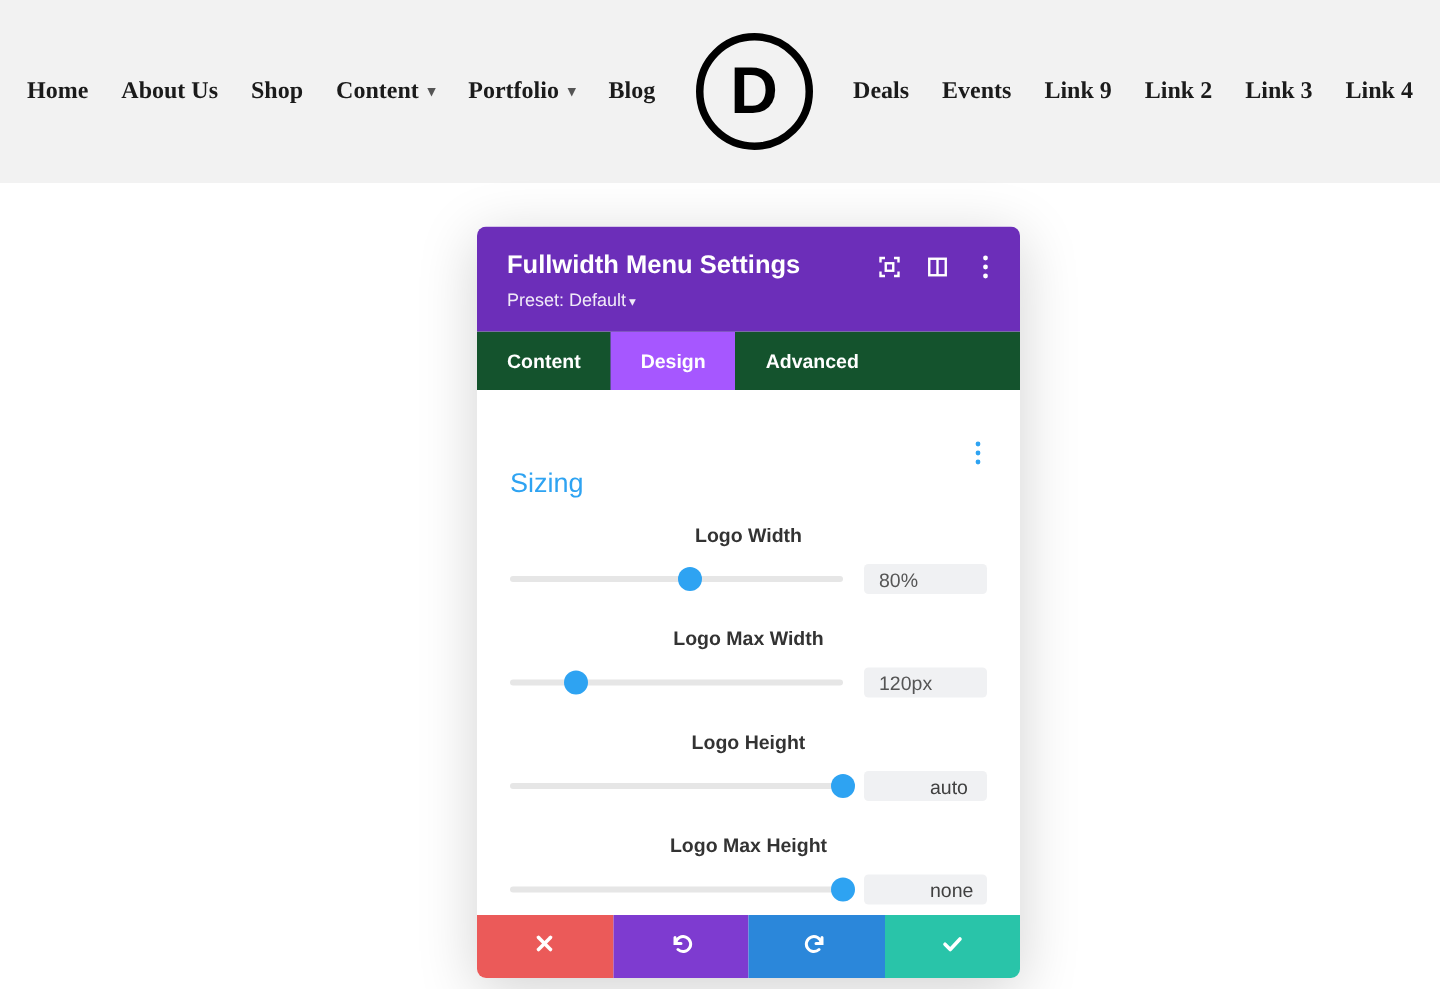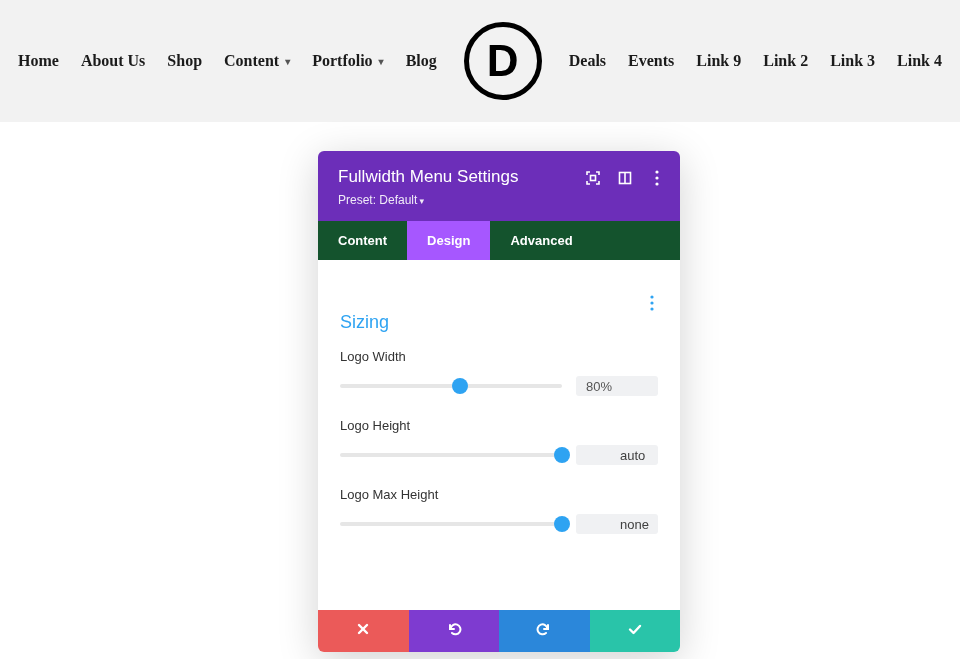--- a/index.html
+++ b/index.html
@@ -9,39 +9,39 @@
   .topbar { background: #f2f2f2; height: 122px; display: flex; align-items: center; justify-content: center; padding: 0 18px; }
   .nav-wrap { width: 100%; display: flex; align-items: center; justify-content: space-between; }
   .nav-side { display: flex; align-items: center; gap: 22px; font-weight: bold; }
   .nav-item { font-family: Georgia, "Times New Roman", serif; font-size: 16px; color: #1b1b1b; cursor: pointer; display: flex; align-items: center; gap: 6px; white-space: nowrap; }
   .chev { font-size: 10px; color: #555; }
   .logo { width: 78px; height: 78px; border: 5px solid #000; border-radius: 50%; display: flex; align-items: center; justify-content: center; font-family: Arial, Helvetica, sans-serif; font-weight: 900; font-size: 44px; color: #000; flex-shrink: 0; }
 
   
   .modal { position: absolute; left: 318px; top: 151px; width: 362px; background: #fff; border-radius: 6px; box-shadow: 0 8px 40px rgba(0,0,0,0.18); overflow: hidden; }
   .modal-header { background: #6c2eb9; color: #fff; padding: 16px 20px 14px 20px; position: relative; }
-  .modal-title { font-size: 17px; font-weight: 400; }
+  .modal-title { font-size: 17px; font-weight: 700; }
   .modal-preset { font-size: 12px; opacity: 0.9; margin-top: 6px; cursor: pointer; }
   .modal-preset .caret { font-size: 9px; margin-left: 2px; }
   .modal-header-icons { position: absolute; top: 18px; right: 14px; display: flex; gap: 14px; align-items: center; }
   .hicon { width: 18px; height: 18px; display: flex; align-items: center; justify-content: center; cursor: pointer; }
   .hicon svg { width: 16px; height: 16px; }
 
   .tabs { display: flex; background: #14532d; }
   .tab { flex: 0 0 auto; padding: 12px 20px; font-size: 13px; font-weight: 600; color: #fff; cursor: pointer; }
   .tab.active { background: #a657ff; }
 
   .panel { background: #fff; padding: 16px 22px 0 22px; height: 350px; overflow: hidden; position: relative; }
   .section-header { display: flex; justify-content: space-between; align-items: center; margin-bottom: 16px; }
   .section-title { color: #2ea3f2; font-size: 18px; font-weight: 400; margin-top: 36px; }
   .section-menu { color: #2ea3f2; cursor: pointer; padding: 2px 4px; }
   .section-menu svg { width: 4px; height: 16px; }
 
   .field { margin-bottom: 22px; }
-  .field-label { font-size: 13px; font-weight: 400; color: #333; margin-bottom: 12px; display: block; }
+  .field-label { font-size: 13px; font-weight: 700; color: #333; margin-bottom: 12px; display: block; text-align: center; }
   .field-row { display: flex; align-items: center; gap: 14px; }
   .track { flex: 1; height: 4px; background: #e6e6e6; border-radius: 2px; position: relative; cursor: pointer; }
   .thumb { position: absolute; width: 16px; height: 16px; background: #2ea3f2; border-radius: 50%; top: 50%; transform: translate(-50%, -50%); cursor: grab; }
   .valbox { width: 82px; height: 20px; background: #f0f1f3; border-radius: 3px; display: flex; align-items: center; padding: 0 10px; font-size: 13px; color: #555; }
   .valbox.muted { color: #404040; padding-left: 44px; }
 
   .footer { display: flex; height: 42px; }
   .fbtn { flex: 1; display: flex; align-items: center; justify-content: center; cursor: pointer; color: #fff; }
   .fbtn.cancel { background: #eb5a59; }
   .fbtn.undo   { background: #7e3bd0; }
@@ -154,20 +154,29 @@
     <div class="field">
       <span class="field-label">Logo Width</span>
       <div class="field-row">
         <div class="track">
           <div class="thumb" style="left:54%"></div>
         </div>
         <div class="valbox">80%</div>
       </div>
     </div>
 
+    <div class="field">
+      <span class="field-label">Logo Max Width</span>
+      <div class="field-row">
+        <div class="track">
+          <div class="thumb" style="left:20%"></div>
+        </div>
+        <div class="valbox">120px</div>
+      </div>
+    </div>
 
     <div class="field">
       <span class="field-label">Logo Height</span>
       <div class="field-row">
         <div class="track">
           <div class="thumb" style="left:100%"></div>
         </div>
         <div class="valbox muted">auto</div>
       </div>
     </div>

